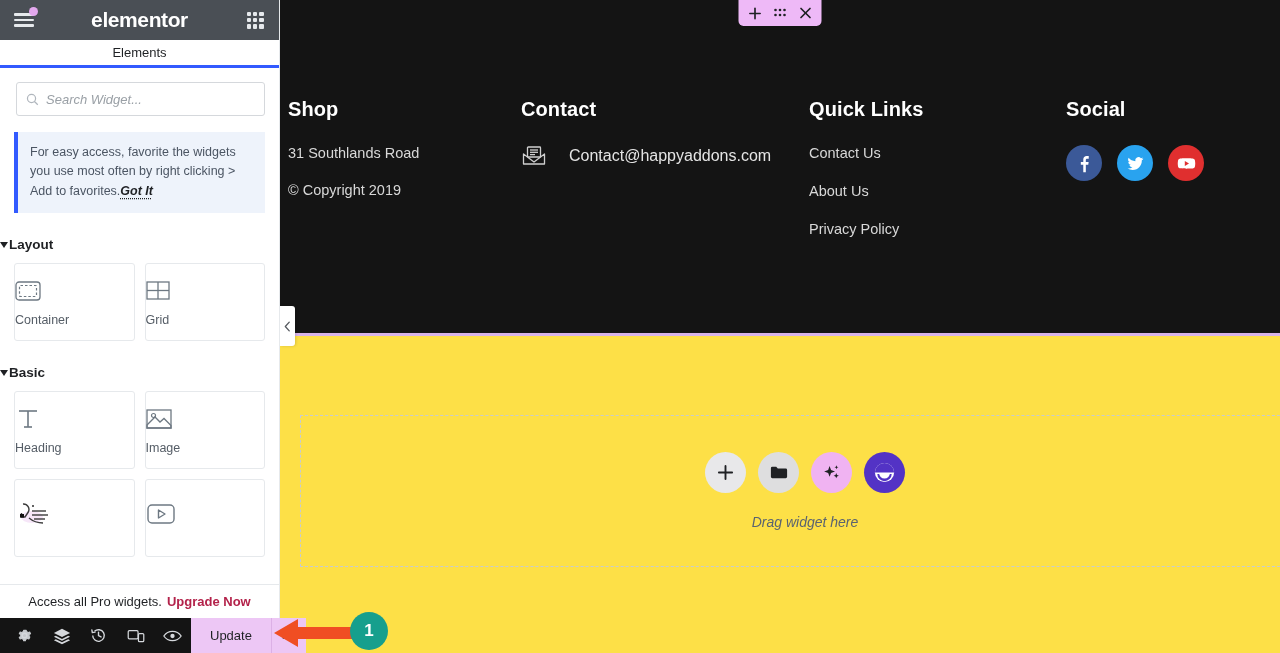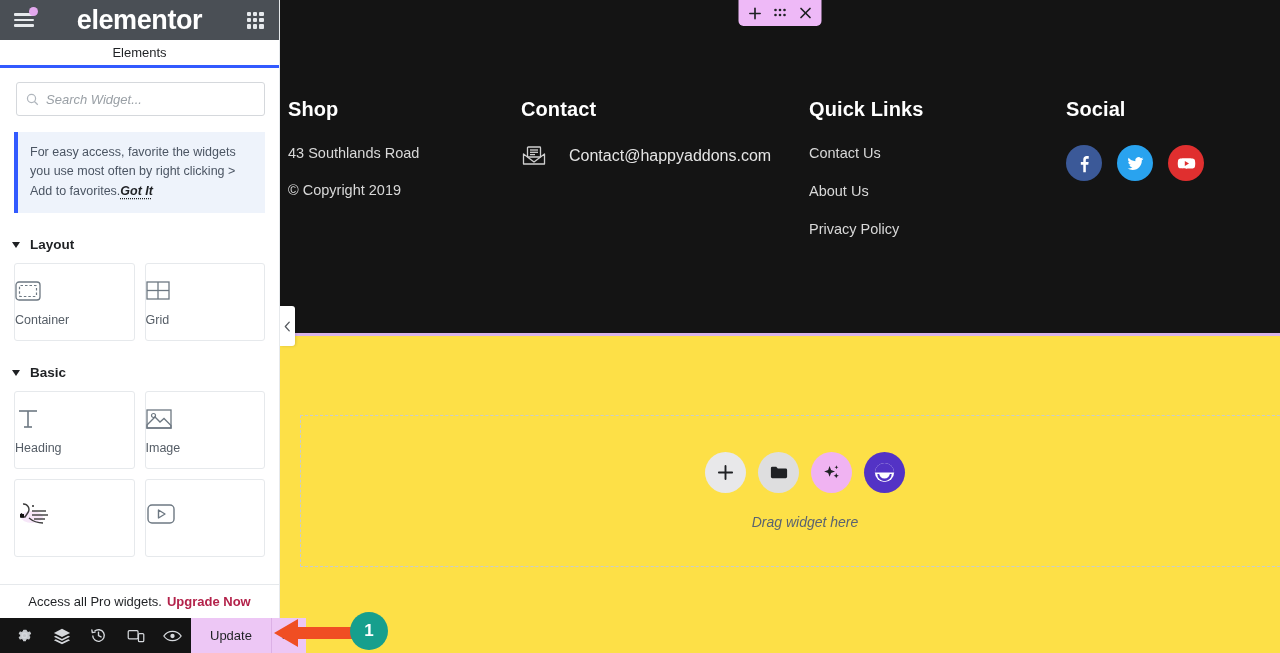--- a/index.html
+++ b/index.html
@@ -32,21 +32,21 @@
   }
   .hamburger { width: 20px; display: flex; flex-direction: column; gap: 3px; }
   .hamburger span { display: block; height: 2.5px; background: #e6e9ec; border-radius: 1px; }
   .notif-dot {
     position: absolute; top: 7px; right: 10px;
     width: 9px; height: 9px; border-radius: 50%;
     background: #e3a8ee;
   }
   .brand {
     flex: 1; text-align: center;
-    color: #ffffff; font-size: 27px; font-weight: bold;
+    color: #ffffff; font-size: 21px; font-weight: bold;
     letter-spacing: -0.4px;
   }
   .apps-grid-wrap {
     width: 48px; height: 40px;
     display: flex; align-items: center; justify-content: center; cursor: pointer;
   }
   .apps-grid {
     width: 17px; height: 17px;
     display: grid; grid-template-columns: repeat(3,1fr); grid-template-rows: repeat(3,1fr);
     gap: 2px;
@@ -87,22 +87,22 @@
   }
   .tip-text { font-size: 12.5px; line-height: 1.55; color: #4b5563; }
   .tip-cta {
     font-weight: bold; font-style: italic; color: #1f2124;
     text-decoration: underline; text-decoration-style: dotted;
     text-underline-offset: 3px; cursor: pointer;
   }
 
   .section { margin-top: 22px; }
   .section-head {
-    display: flex; align-items: center; gap: 10px;
-    padding: 0 12px; margin-bottom: 11px; cursor: pointer; margin-top: 24px;
+    display: flex; align-items: center; gap: 1px;
+    padding: 0 0; margin-bottom: 11px; cursor: pointer; margin-top: 24px;
   }
   .caret {
     width: 0; height: 0;
     border-left: 4.5px solid transparent; border-right: 4.5px solid transparent;
     border-top: 6px solid #1f2124;
   }
   .section-title { font-size: 13.5px; font-weight: bold; color: #1f2124; }
 
   .widget-grid {
     display: grid; grid-template-columns: 1fr 1fr;
@@ -446,21 +446,21 @@
             <line x1="1.5" y1="1.5" x2="10.5" y2="10.5" stroke="#1f2124" stroke-width="1.7" stroke-linecap="round"></line>
             <line x1="10.5" y1="1.5" x2="1.5" y2="10.5" stroke="#1f2124" stroke-width="1.7" stroke-linecap="round"></line>
           </svg>
         </div>
       </div>
 
       <div class="footer-cols">
 
         <div>
           <div class="fcol-title">Shop</div>
-          <div class="fcol-line">43 Southlands Road</div>
+          <div class="fcol-line">31 Southlands Road</div>
           <div class="fcol-line">© Copyright 2019</div>
         </div>
 
         <div>
           <div class="fcol-title">Contact</div>
           <div class="contact-row">
             <span class="contact-icon">
               <svg width="24" height="21" viewBox="0 0 24 21" fill="none" stroke="#cfcfcf" stroke-width="1.3">
                 <rect x="5.5" y="2" width="13" height="10" rx="0.8"></rect>
                 <line x1="8" y1="5" x2="16" y2="5"></line>

